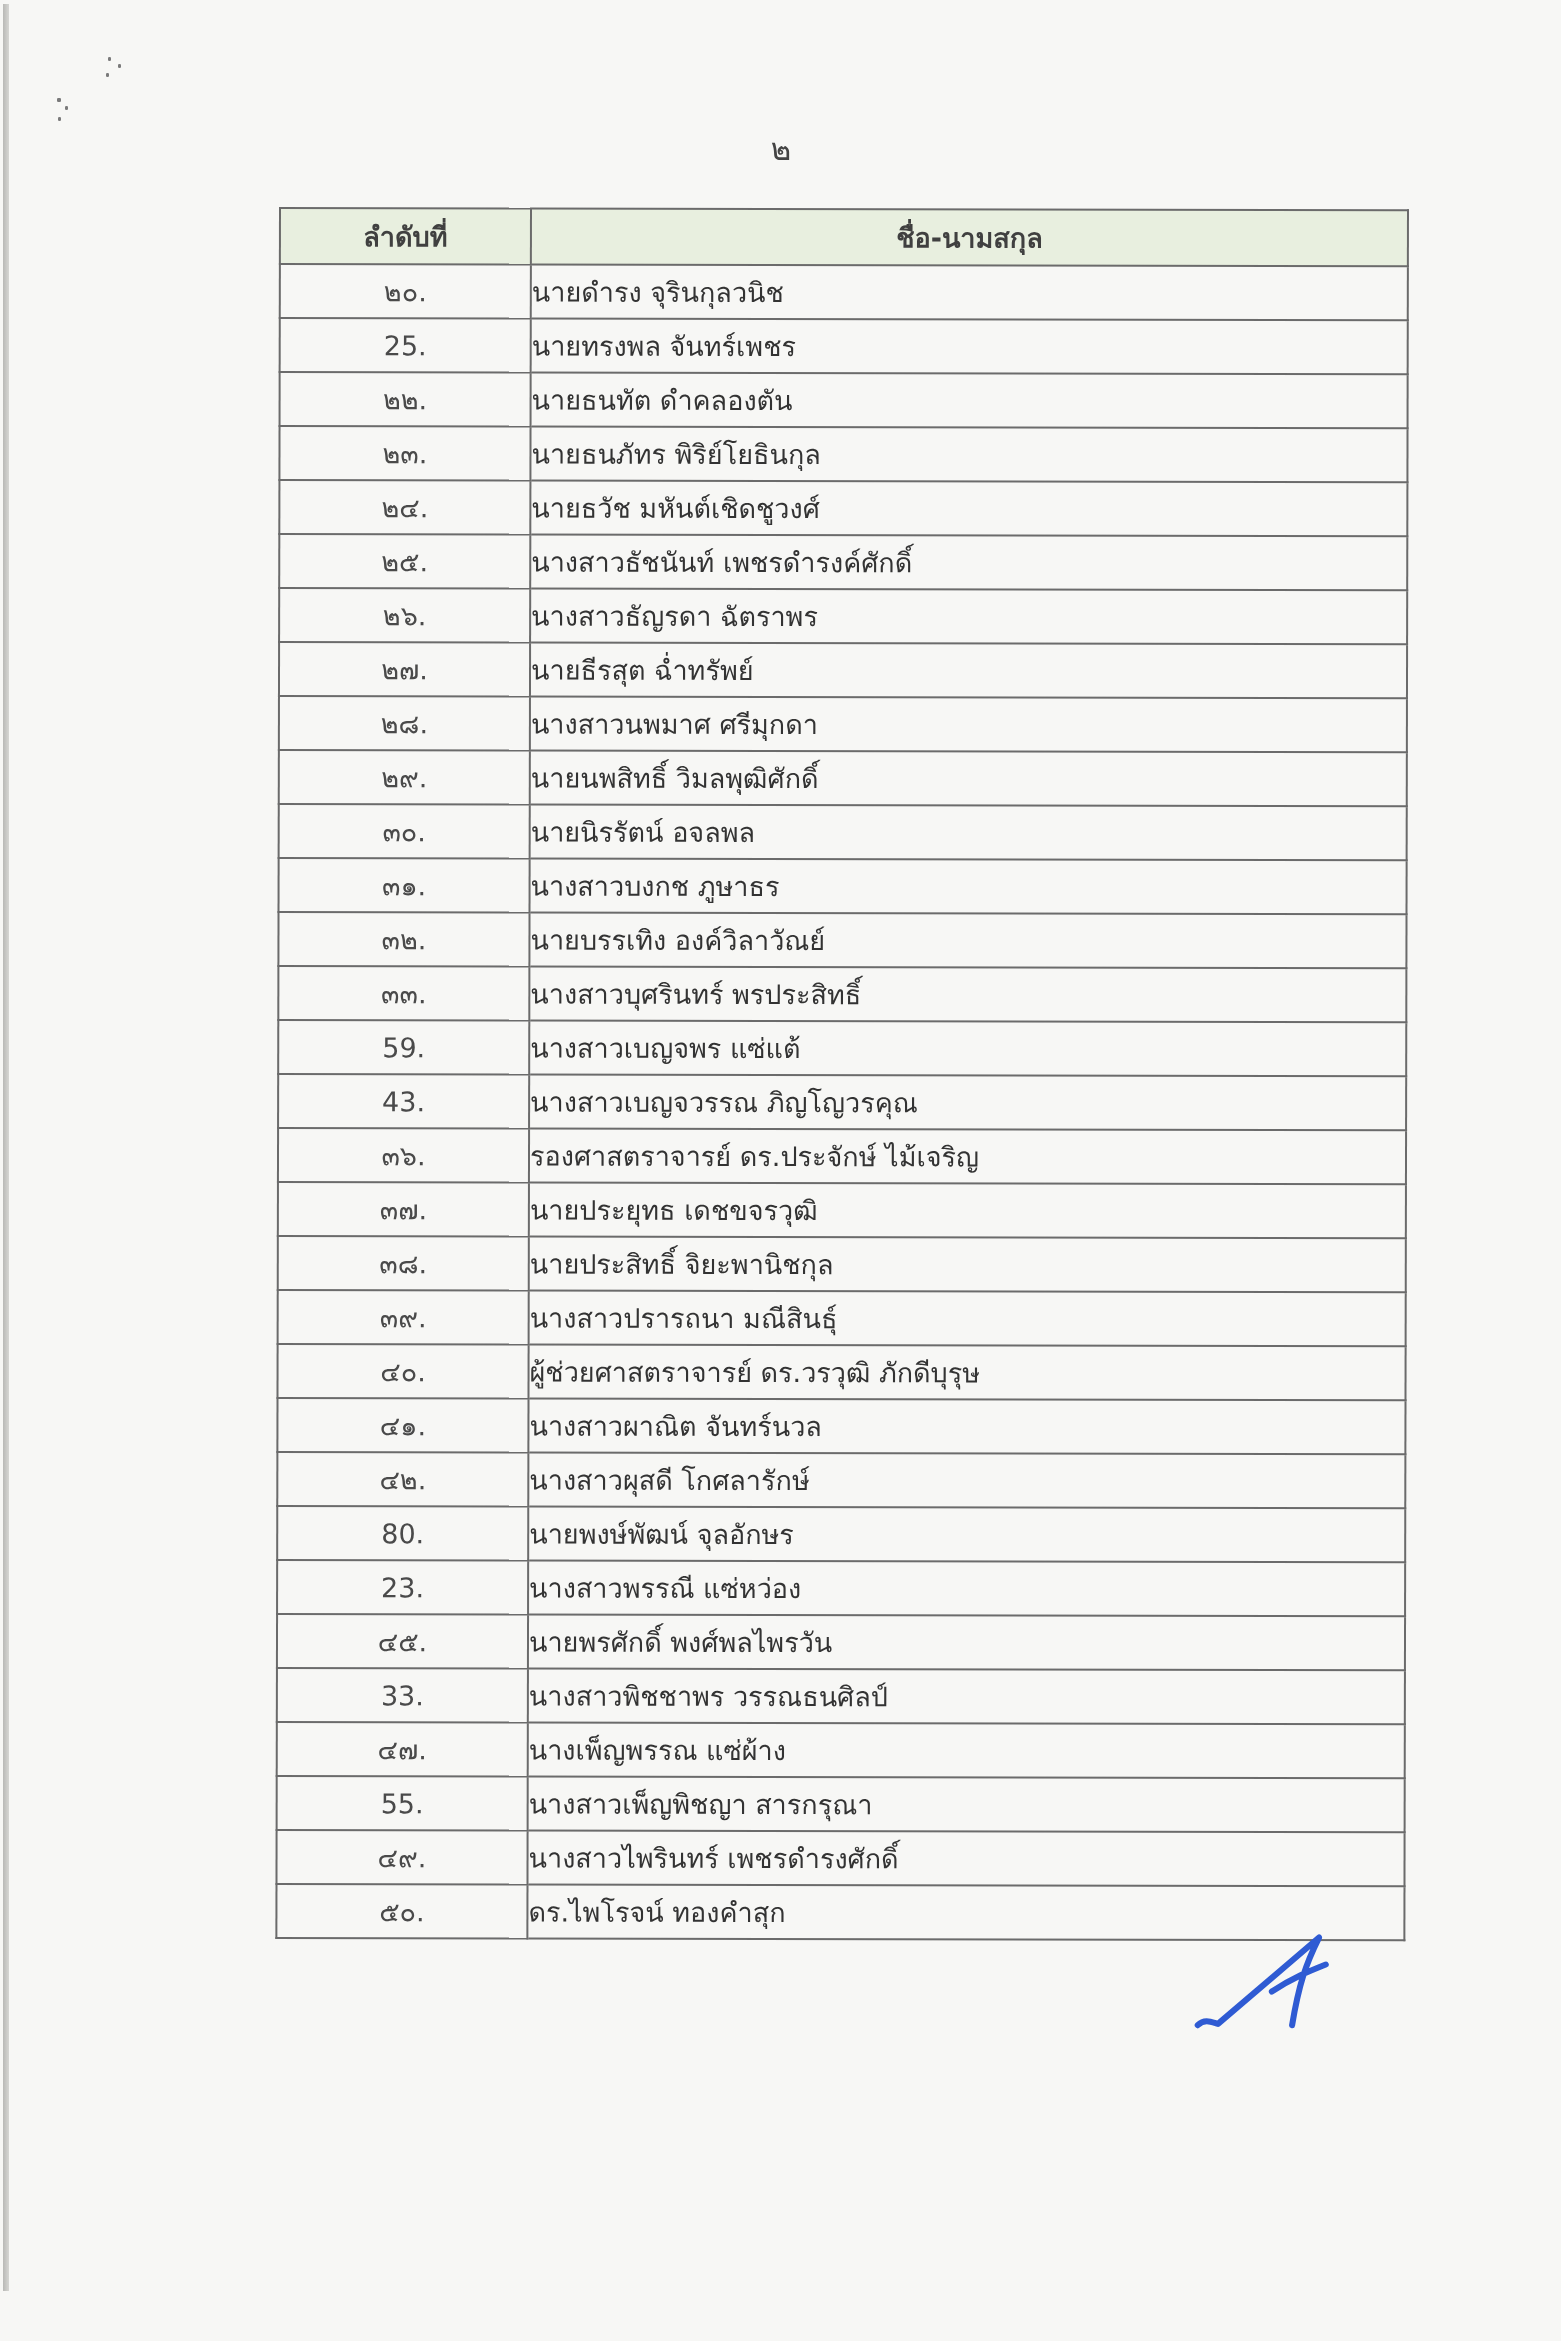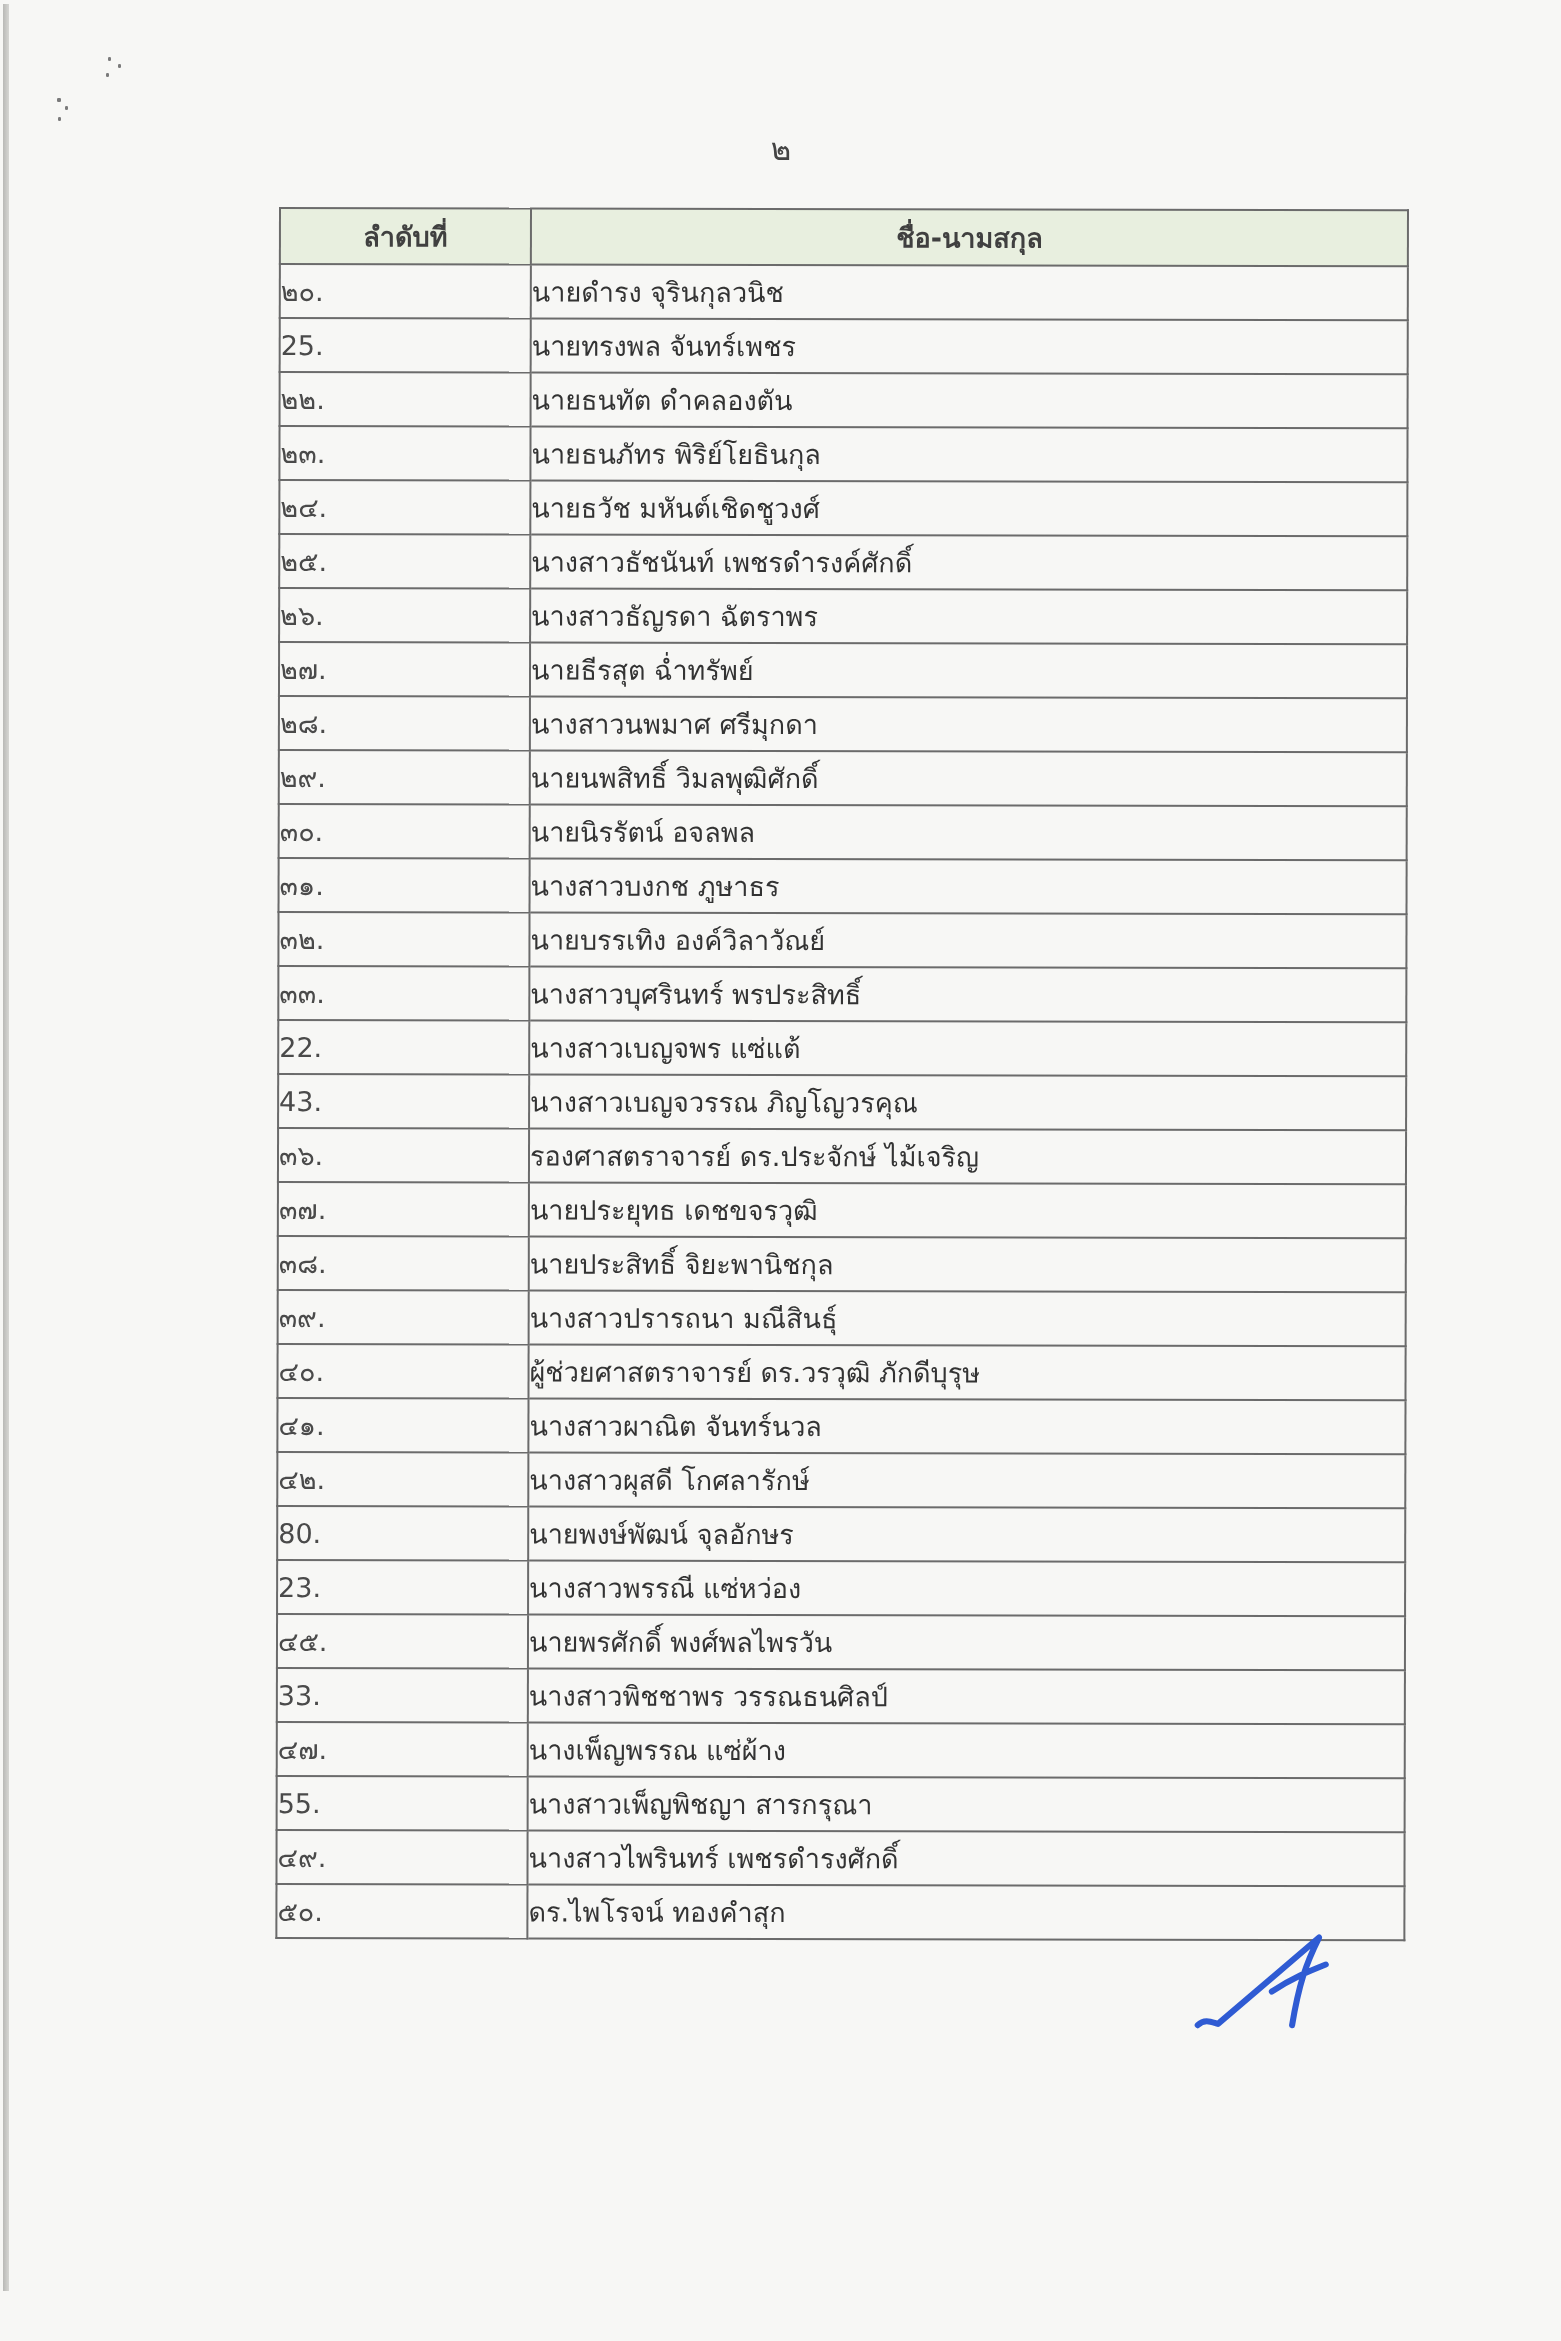--- a/index.html
+++ b/index.html
@@ -37,21 +37,21 @@
     padding: 0;
   }
   table.roster thead th {
     background: #e8efdf;
     font-weight: bold;
     color: #404040;
     height: 54px;
   }
   th.col-no { width: 249px; }
   td.no {
-    text-align: left;
+    text-align: center;
     padding-right: 61px;
     color: #4a4a4a;
     margin-top: 36px;
   }
   td.name {
     text-align: left;
     padding-left: 10.8px;
     color: #333;
   }
   .signature {
@@ -132,21 +132,21 @@
         </tr>
         <tr>
           <td class="no">๓๒.</td>
           <td class="name">นายบรรเทิง  องค์วิลาวัณย์</td>
         </tr>
         <tr>
           <td class="no">๓๓.</td>
           <td class="name">นางสาวบุศรินทร์  พรประสิทธิ์</td>
         </tr>
         <tr>
-          <td class="no">22.</td>
+          <td class="no">59.</td>
           <td class="name">นางสาวเบญจพร แซ่แต้</td>
         </tr>
         <tr>
           <td class="no">43.</td>
           <td class="name">นางสาวเบญจวรรณ  ภิญโญวรคุณ</td>
         </tr>
         <tr>
           <td class="no">๓๖.</td>
           <td class="name">รองศาสตราจารย์ ดร.ประจักษ์  ไม้เจริญ</td>
         </tr>

